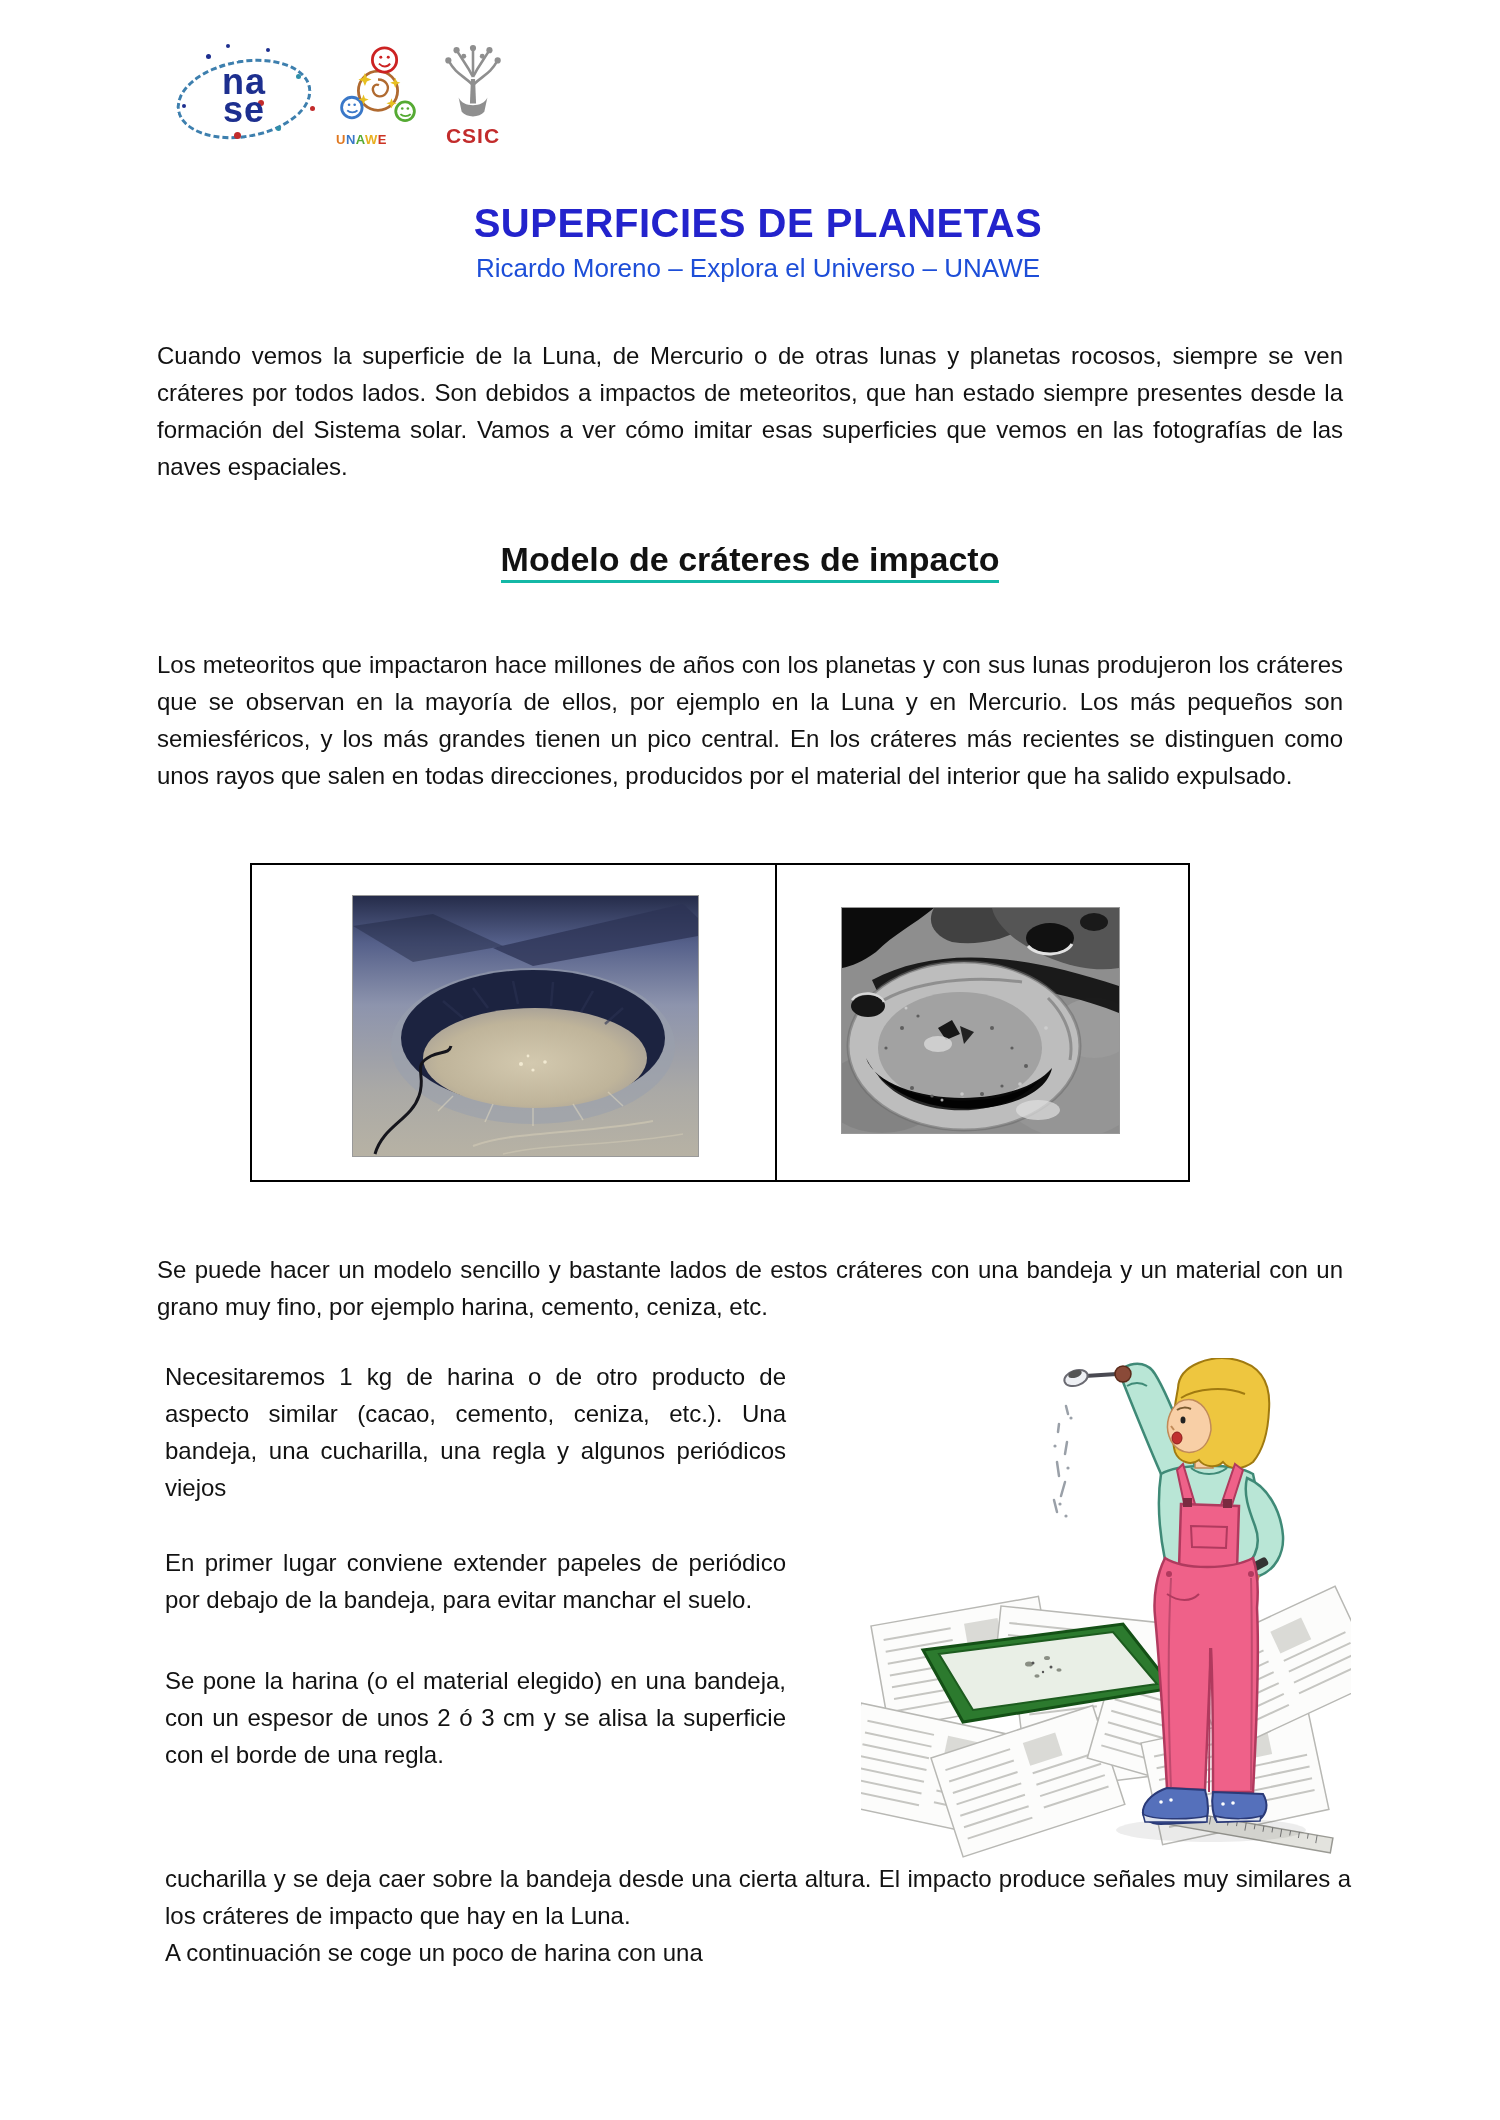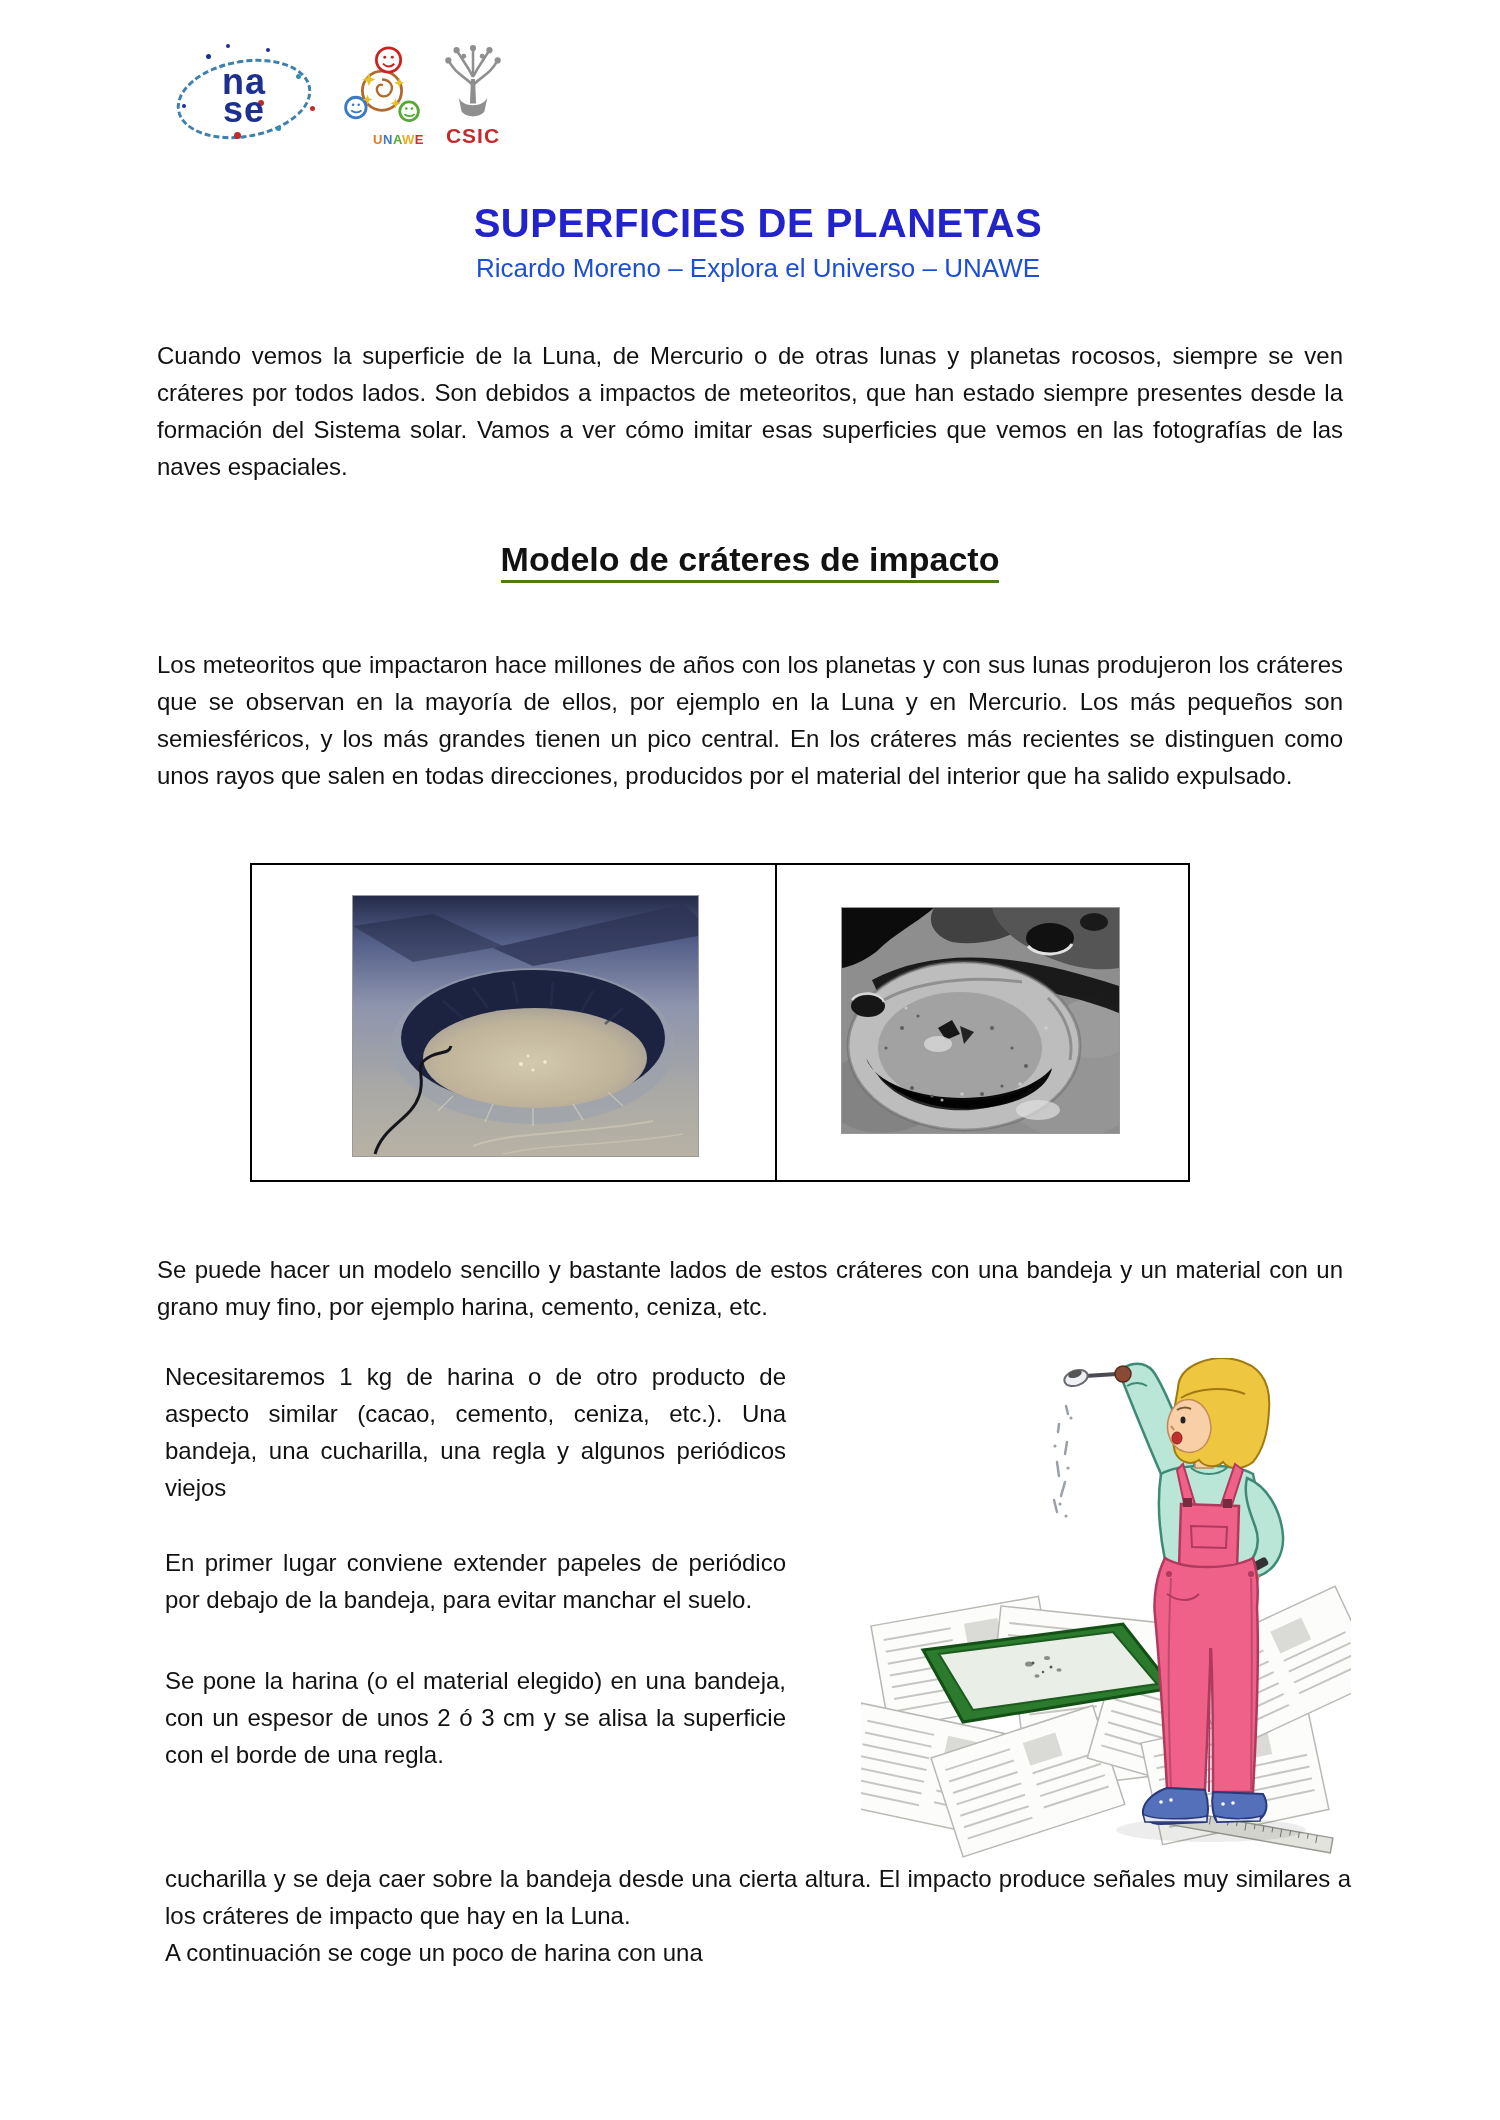--- a/index.html
+++ b/index.html
@@ -22,34 +22,34 @@
   .nd4{left:66px;top:88px;width:7px;height:7px;background:#c22b2b;}
   .nd5{left:108px;top:82px;width:5px;height:5px;background:#2e8fa8;}
   .nd6{left:14px;top:60px;width:4px;height:4px;background:#1d2f8f;}
   .nd7{left:142px;top:62px;width:5px;height:5px;background:#c22b2b;}
   .nd8{left:58px;top:0px;width:4px;height:4px;background:#1d2f8f;}
   .nd9{left:90px;top:56px;width:6px;height:6px;background:#c22b2b;}
   .header-text { flex:1 1 auto; text-align:center; padding-top:10px;
     font-family:"DejaVu Serif", serif; font-style:italic; color:#2a35b5; }
   .ht1 { font-size:35px; line-height:40px; letter-spacing:1px; white-space:nowrap; }
   .ht2 { font-size:31px; line-height:36px; letter-spacing:1px; }
-  .unawe-logo { flex:0 0 auto; width:88px; text-align:right; }
+  .unawe-logo { flex:0 0 auto; width:88px; text-align:left; }
   .unawe-word { font-size:13px; font-weight:bold; letter-spacing:.5px; margin-top:-2px; }
   .csic-logo { flex:0 0 auto; width:66px; text-align:center; }
   .csic-label { font-size:21px; font-weight:bold; color:#c22b2b; letter-spacing:1px; margin-top:2px; }
   
   .title-block { position:absolute; top:200px; left:8px; width:100%; text-align:center; }
   .doc-title { font-size:40px; line-height:46px; font-weight:bold; color:#2323cc; letter-spacing:.5px; }
   .doc-subtitle { font-size:26px; line-height:34px; font-weight:normal; color:#1d4ed8; margin-top:5px; }
   
   .bodytext { font-size:24px; line-height:37px; text-align:justify; }
   .p-intro { position:absolute; top:313px; left:157px; width:1186px; }
   .h2 { position:absolute; top:540px; left:0; width:100%; text-align:center;
     font-size:34px; font-weight:bold; }
-  .h2 span { border-bottom:3px solid #4d7c0f; padding-bottom:2px; }
+  .h2 span { border-bottom:3px solid #14b8a6; padding-bottom:2px; }
   .p-model { position:absolute; top:622px; left:157px; width:1186px; }
   
   .figure-box { position:absolute; top:863px; left:250px; width:940px; height:319px;
     border:2px solid #000; box-sizing:border-box; display:flex; background:#fff; }
   .fig-cell-left { width:525px; border-right:2px solid #000; box-sizing:border-box; position:relative; }
   .fig-cell-right { flex:1; position:relative; }
   .photo { position:absolute; border:1px solid #999; }
   .photo-left { left:100px; top:30px; }
   .photo-right { left:64px; top:42px; }
   

